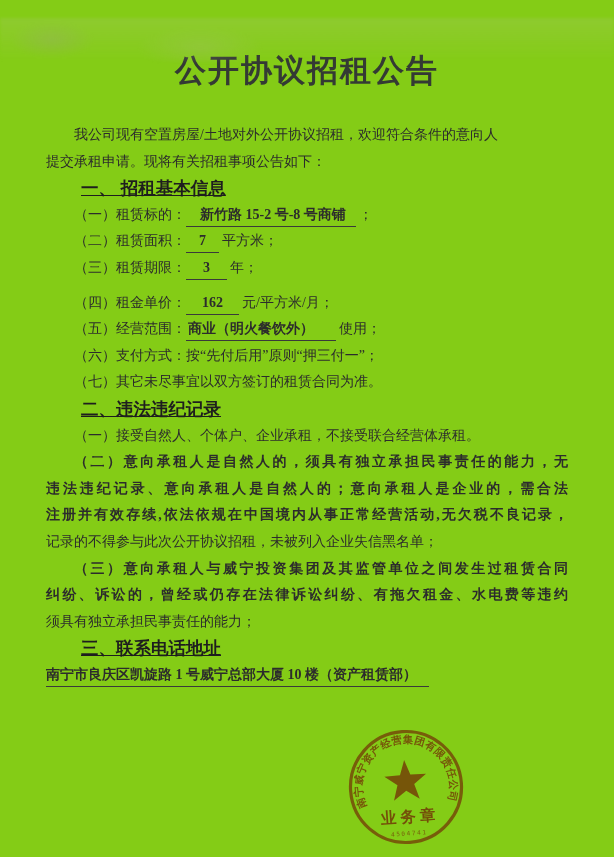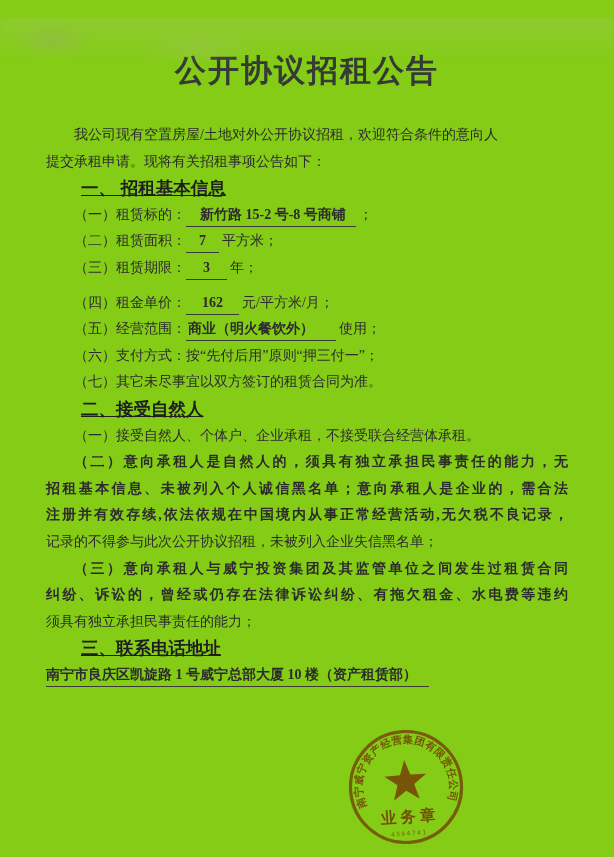--- a/index.html
+++ b/index.html
@@ -95,24 +95,24 @@
     <p class="line heading">一、 招租基本信息</p>
 
     <p class="line item-row row0"><span>（一）租赁标的：</span><span class="u">新竹路 15-2 号-8 号商铺</span><span class="suf">；</span></p>
     <p class="line item-row row1"><span>（二）租赁面积：</span><span class="u">7</span><span class="suf">平方米；</span></p>
     <p class="line item-row row2"><span>（三）租赁期限：</span><span class="u">3</span><span class="suf">年；</span></p>
     <p class="line item-row row3"><span>（四）租金单价：</span><span class="u">162</span><span class="suf">元/平方米/月；</span></p>
     <p class="line item-row row4"><span>（五）经营范围：</span><span class="u">商业（明火餐饮外）</span><span class="suf">使用；</span></p>
     <p class="line item-row">（六）支付方式：按“先付后用”原则“押三付一”；</p>
     <p class="line item-row">（七）其它未尽事宜以双方签订的租赁合同为准。</p>
 
-    <p class="line heading">二、接受自然人</p>
+    <p class="line heading">二、违法违纪记录</p>
     <p class="line indent wrapline">（一）接受自然人、个体户、企业承租，不接受联合经营体承租。</p>
     <p class="line indent just">（二）意向承租人是自然人的，须具有独立承担民事责任的能力，无</p>
-    <p class="line just">招租基本信息、未被列入个人诚信黑名单；意向承租人是企业的，需合法</p>
+    <p class="line just">违法违纪记录、意向承租人是自然人的；意向承租人是企业的，需合法</p>
     <p class="line just">注册并有效存续,依法依规在中国境内从事正常经营活动,无欠税不良记录，</p>
     <p class="line wrapline">记录的不得参与此次公开协议招租，未被列入企业失信黑名单；</p>
     <p class="line indent just">（三）意向承租人与威宁投资集团及其监管单位之间发生过租赁合同</p>
     <p class="line just">纠纷、诉讼的，曾经或仍存在法律诉讼纠纷、有拖欠租金、水电费等违约</p>
     <p class="line wrapline">须具有独立承担民事责任的能力；</p>
 
     <p class="line heading">三、联系电话地址</p>
     <p class="line addr"><span class="u">南宁市良庆区凯旋路 1 号威宁总部大厦 10 楼（资产租赁部）</span></p>
 
   </div>

